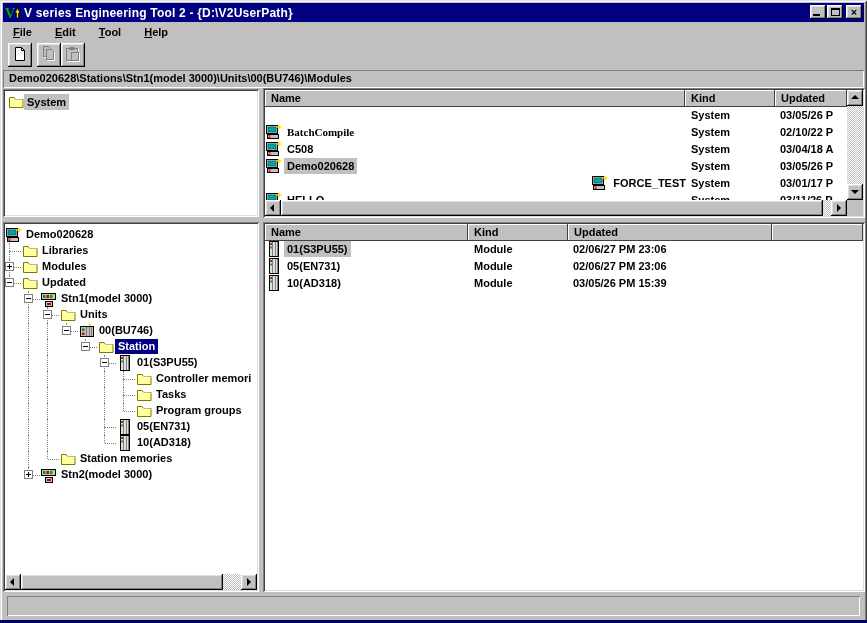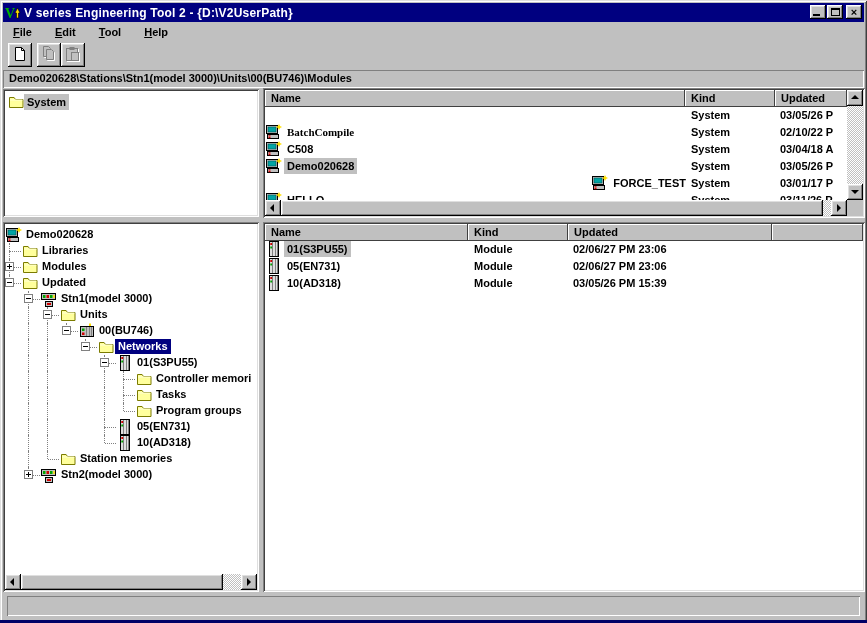--- a/index.html
+++ b/index.html
@@ -378,21 +378,21 @@
           <div class="tline v" style="left: 42px; top: 0px; height: 16px;"></div>
           <div class="tline v" style="left: 80px; top: 0px; height: 8px;"></div>
           <div class="tline h" style="left: 81px; top: 8px; width: 11px;"></div>
           <div class="expander" style="left: 76px;">
             <div class="h"></div>
           </div>
           <span class="icon" style="left: 93px;"><svg width="16" height="16" viewBox="0 0 16 16">
               <path d="M1.5 3.5h4.6l1.4 2h7.5v8h-13.5z" fill="#FFFF9C" stroke="#7B7B00"></path>
               <path d="M2 6h12.5" stroke="#FFFFD8" fill="none"></path>
             </svg></span>
-          <span class="tree-label lbl sel-blue" style="left: 110px;">Networks</span>
+          <span class="tree-label lbl sel-blue" style="left: 110px;">Station</span>
         </div>
         <div class="tree-row" style="top: 131px;">
           <div class="tline v" style="left: 23px; top: 0px; height: 16px;"></div>
           <div class="tline v" style="left: 42px; top: 0px; height: 16px;"></div>
           <div class="tline v" style="left: 99px; top: 0px; height: 8px;"></div>
           <div class="tline v" style="left: 99px; top: 8px; height: 8px;"></div>
           <div class="tline h" style="left: 100px; top: 8px; width: 11px;"></div>
           <div class="expander" style="left: 95px;">
             <div class="h"></div>
           </div>

